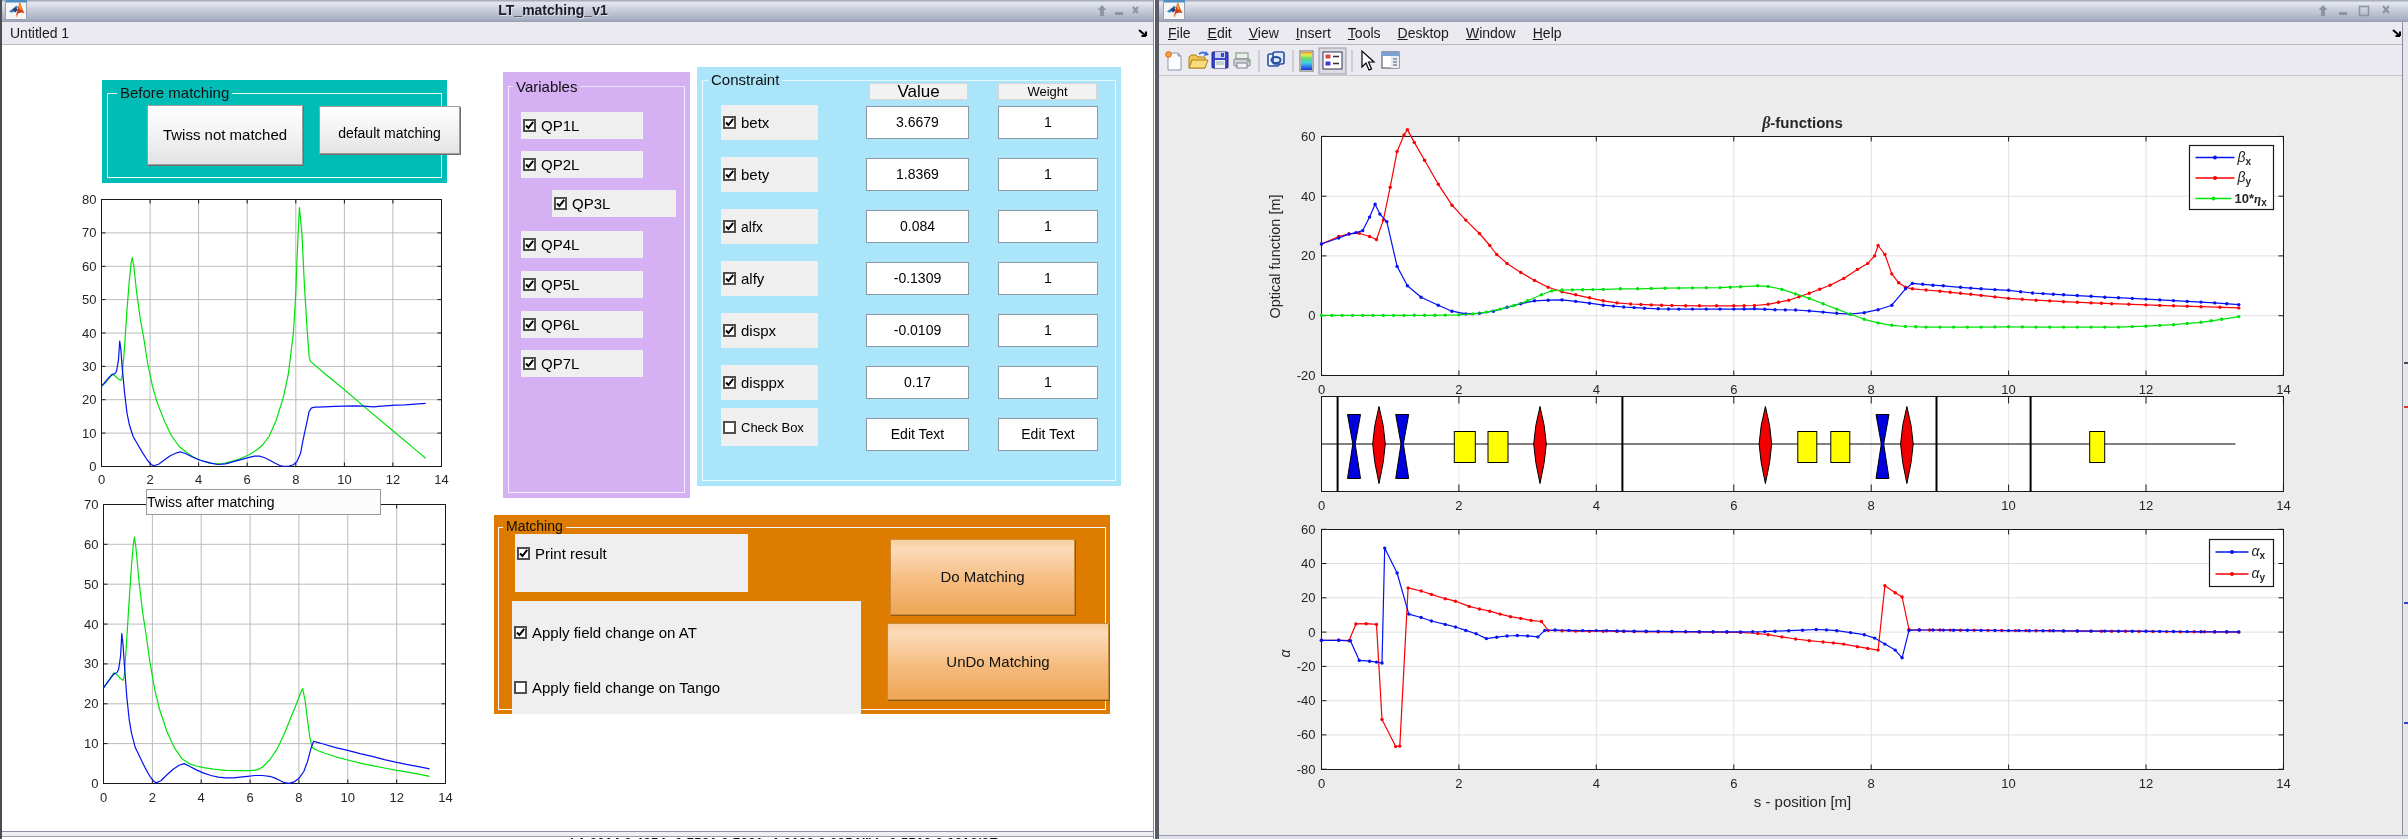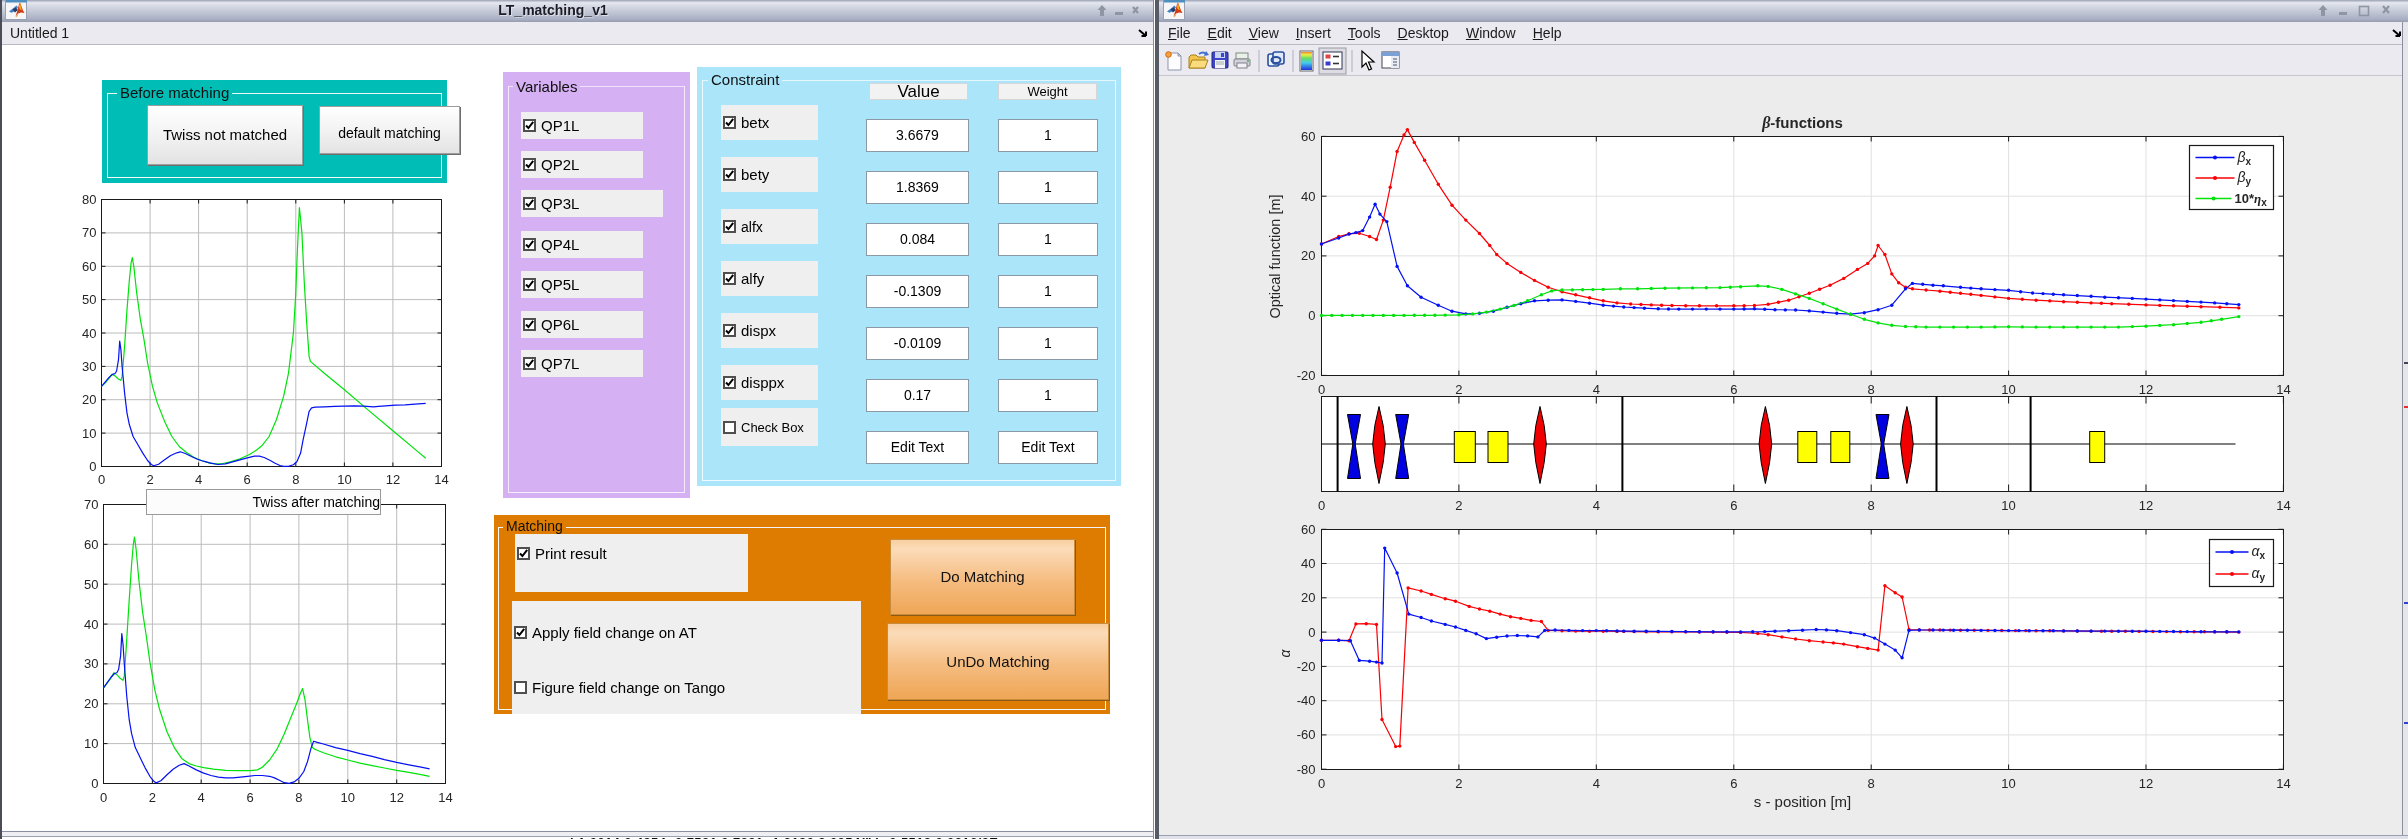--- a/index.html
+++ b/index.html
@@ -8,21 +8,21 @@
 .ttext { position:absolute; top:2px; width:100%; text-align:center; font-size:14px;
   font-weight:bold; color:#1c1c28; text-shadow:1px 1px 0 rgba(255,255,255,.55); }
 .mlicon { position:absolute; left:5px; top:0px; width:22px; height:20px;
   background:#f6f6f8; border:1px solid #9aa0b0; border-top:none; }
 .wbtns { position:absolute; top:3px; right:6px; color:#8f94a0; font-size:14px; font-weight:bold; }
 .menubar { position:absolute; left:0; height:23px; background:#eceaf1; border-bottom:1px solid #b9b9c2;
   font-size:14px; color:#1a1a1a; line-height:23px; }
 .gr { position:absolute; background:#efefef; display:flex; align-items:center; padding-left:2px; color:#000; }
 .cb { width:13px; height:13px; background:#fff; border:2px solid #4f4f4f; display:inline-block;
   margin-right:5px; flex:none; }
-.ebox { position:absolute; background:#fff; border:1px solid #8b98a6; text-align:center; color:#000;margin-top:13px; }
+.ebox { position:absolute; background:#fff; border:1px solid #8b98a6; text-align:center; color:#000; }
 .hbox { position:absolute; background:#f2f2f2; border:1px solid #d6d6d6; text-align:center; color:#000; }
 .btn  { position:absolute; background:linear-gradient(#ffffff 0%,#f4f4f4 45%,#e3e3e3 100%);
   border:1px solid #9d9d9d; box-shadow:1px 1px 0 #6f6f6f; text-align:center; color:#000;margin-left:28px; }
 .obtn { position:absolute; background:linear-gradient(#f8cfa0 0%,#fbdcb9 12%,#f5bc80 55%,#efa656 100%);
   border:1px solid #c98c3c; box-shadow:1px 1px 0 #8a5a14; text-align:center; color:#111; }
 .ptitle { position:absolute; font-size:15px; color:#101010; }
 svg text { font-family:"Liberation Sans",sans-serif; }
 </style></head><body>
 <div style="position:absolute;left:0;top:0;width:1154px;height:839px;background:#fff">
     <div style="position:absolute;left:0;top:0;width:2px;height:839px;background:#4a4d55;z-index:40"></div>
@@ -185,42 +185,42 @@
         <line x1="43" y1="53.8" x2="47" y2="53.8" stroke="#1a1a1a"></line>
         <line x1="385" y1="53.8" x2="381" y2="53.8" stroke="#1a1a1a"></line>
         <text x="38" y="58.3" font-size="13" fill="#262626" text-anchor="end">60</text>
         <line x1="43" y1="14.0" x2="47" y2="14.0" stroke="#1a1a1a"></line>
         <line x1="385" y1="14.0" x2="381" y2="14.0" stroke="#1a1a1a"></line>
         <text x="38" y="18.5" font-size="13" fill="#262626" text-anchor="end">70</text>
         <polyline points="43.0,197.3 46.7,192.6 50.3,187.8 53.3,182.2 56.4,184.2 59.6,187.8 62.5,189.8 63.8,185.4 66.2,149.5 68.7,109.6 71.1,73.8 72.8,53.8 74.0,46.7 75.5,57.8 78.4,89.7 82.1,121.6 85.8,145.5 89.4,171.4 94.3,199.3 99.2,219.3 106.5,241.2 113.8,257.1 121.2,267.9 128.5,273.1 135.8,275.5 143.2,277.1 152.9,278.7 165.2,279.8 177.4,280.2 189.6,280.2 196.9,279.4 201.8,276.7 209.1,269.5 216.5,258.7 223.8,243.2 231.1,225.2 236.0,213.3 239.7,203.3 242.1,198.1 244.5,209.3 247.0,229.2 249.4,247.2 251.9,257.1 254.3,258.7 262.9,262.3 275.1,266.3 287.3,269.5 299.5,272.7 311.7,275.1 323.9,277.5 336.2,279.8 348.4,281.8 360.6,284.2 369.1,285.8" fill="none" stroke="#00e20a" stroke-width="1.2" stroke-linejoin="round"></polyline>
         <polyline points="43.0,197.3 46.7,192.2 50.3,187.0 54.0,183.0 56.4,182.2 58.1,179.0 60.1,165.4 61.3,143.1 62.5,153.5 63.8,173.4 66.2,205.3 68.7,229.2 71.1,243.2 74.8,257.1 79.6,267.1 84.5,277.1 89.4,285.8 93.1,290.6 95.5,292.4 100.4,290.2 106.5,284.2 112.6,278.7 118.7,274.7 123.6,273.1 128.5,275.5 135.8,279.4 143.2,282.6 150.5,285.0 157.8,286.6 165.2,287.4 172.5,287.4 179.8,286.6 187.1,285.8 194.5,285.0 201.8,285.0 209.1,285.8 214.0,287.4 218.9,289.8 223.8,292.2 228.7,292.8 233.6,291.4 238.4,287.8 243.3,281.0 247.0,271.1 250.7,257.1 253.1,250.7 256.8,251.9 262.9,253.5 275.1,257.1 287.3,259.9 299.5,263.1 311.7,265.9 323.9,269.1 336.2,271.9 348.4,274.3 360.6,276.7 369.1,278.3" fill="none" stroke="#0411f2" stroke-width="1.2" stroke-linejoin="round"></polyline>
       </g>
     </svg>
-    <div style="position:absolute;left:146px;top:489px;width:235px;height:26px;background:#fcfcfc;border:1px solid #9a9a9a;text-align:right;line-height:24px;font-size:14px;color:#000;z-index:5">Twiss after matching</div>
+    <div style="position:absolute;left:146px;top:489px;width:235px;height:26px;background:#fcfcfc;border:1px solid #9a9a9a;text-align:left;line-height:24px;font-size:14px;color:#000;z-index:5">Twiss after matching</div>
     <div style="position:absolute;left:503px;top:72px;width:187px;height:426px;background:#d5b0f2">
       <div style="position:absolute;left:5px;top:14px;right:5px;bottom:5px;border:1px solid #f4ebfc;border-top-color:#efe2fb"></div>
       <div class="ptitle" style="left:10px;top:6px;background:#d5b0f2;padding:0 3px">Variables</div>
     </div>
     <div class="gr" style="left:521px;top:112px;width:122px;height:27px">
       <span class="cb">
         <svg width="9" height="9" viewBox="0 0 9 9" style="display:block">
           <path d="M1 4.5 L3.4 7 L8.2 0.8" stroke="#000" stroke-width="2" fill="none"></path>
         </svg>
       </span>
       <span style="font-size:15px">QP1L</span>
     </div>
     <div class="gr" style="left:521px;top:151px;width:122px;height:27px">
       <span class="cb">
         <svg width="9" height="9" viewBox="0 0 9 9" style="display:block">
           <path d="M1 4.5 L3.4 7 L8.2 0.8" stroke="#000" stroke-width="2" fill="none"></path>
         </svg>
       </span>
       <span style="font-size:15px">QP2L</span>
     </div>
-    <div class="gr" style="left:521px;top:190px;width:142px;height:27px">
+    <div class="gr" style="left:552px;top:190px;width:124px;height:27px">
       <span class="cb">
         <svg width="9" height="9" viewBox="0 0 9 9" style="display:block">
           <path d="M1 4.5 L3.4 7 L8.2 0.8" stroke="#000" stroke-width="2" fill="none"></path>
         </svg>
       </span>
       <span style="font-size:15px">QP3L</span>
     </div>
     <div class="gr" style="left:521px;top:231px;width:122px;height:27px">
       <span class="cb">
         <svg width="9" height="9" viewBox="0 0 9 9" style="display:block">
@@ -341,21 +341,21 @@
     <div class="gr" style="left:512px;top:622px;width:349px;height:20px;background:none">
       <span class="cb">
         <svg width="9" height="9" viewBox="0 0 9 9" style="display:block">
           <path d="M1 4.5 L3.4 7 L8.2 0.8" stroke="#000" stroke-width="2" fill="none"></path>
         </svg>
       </span>
       <span style="font-size:15px">Apply field change on AT</span>
     </div>
     <div class="gr" style="left:512px;top:677px;width:349px;height:20px;background:none">
       <span class="cb"></span>
-      <span style="font-size:15px">Figure field change on Tango</span>
+      <span style="font-size:15px">Apply field change on Tango</span>
     </div>
     <div class="obtn" style="left:890px;top:539px;width:185px;height:76px;line-height:74px;font-size:15px">Do Matching</div>
     <div class="obtn" style="left:887px;top:623px;width:222px;height:77px;line-height:75px;font-size:15px">UnDo Matching</div>
     <div style="position:absolute;left:0;top:831px;width:100%;height:6px;background:#eeeef3;border-top:1px solid #8a8fa3;border-bottom:1px solid #9aa0ae"></div>
     <div style="position:absolute;left:570px;top:835px;width:580px;height:4px;overflow:hidden;font-size:13px;font-weight:bold;color:#0a0a0a;letter-spacing:0.4px">l 1.0614 0.4954 -0.7521 0.7621  -1.3190 2.0254(".) -0.5512 0.0216/2E</div>
   </div>
 <div style="position:absolute;left:1155px;top:0;width:1253px;height:839px;background:#ececec;border-left:4px solid #565b66">
     <div class="tbar">
       <div class="mlicon" style="left:4px"><svg width="21" height="20" viewBox="0 0 21 20">
           <rect x="0" y="0" width="21" height="2.5" fill="#4f8fc0"></rect>

